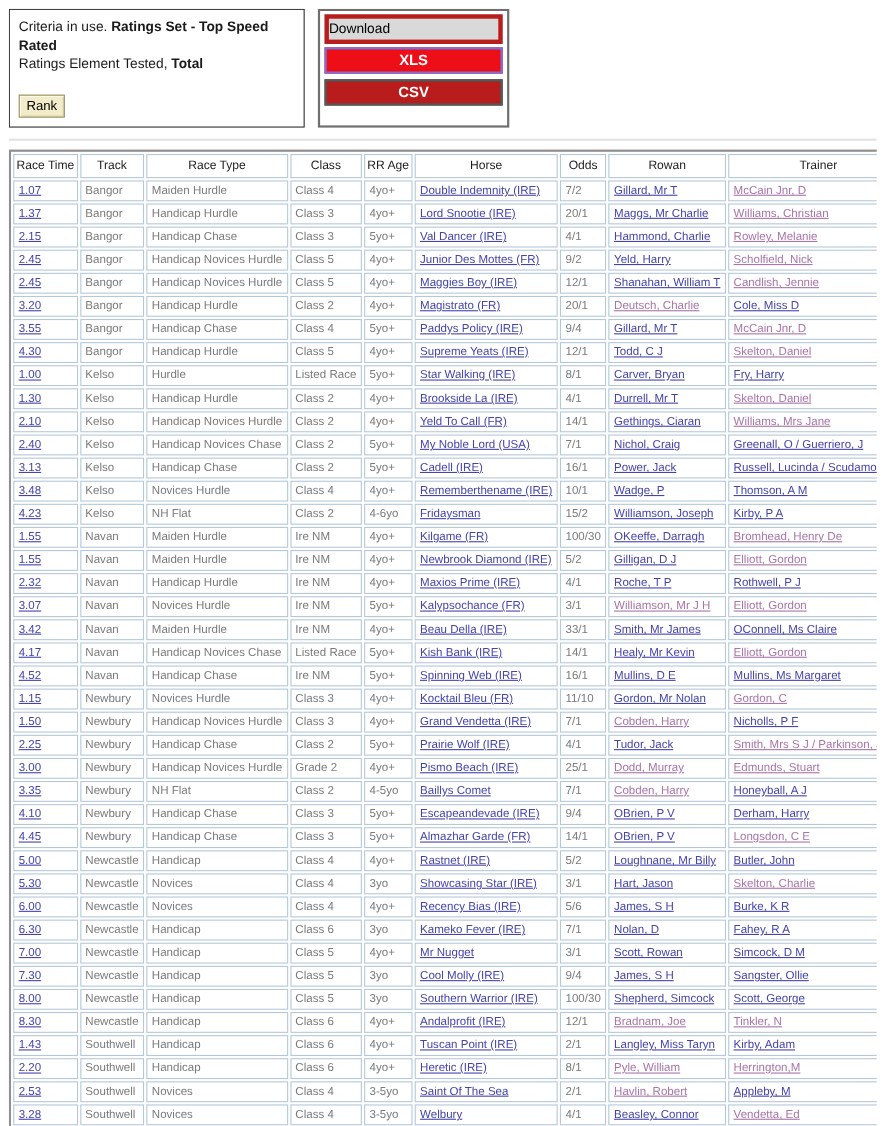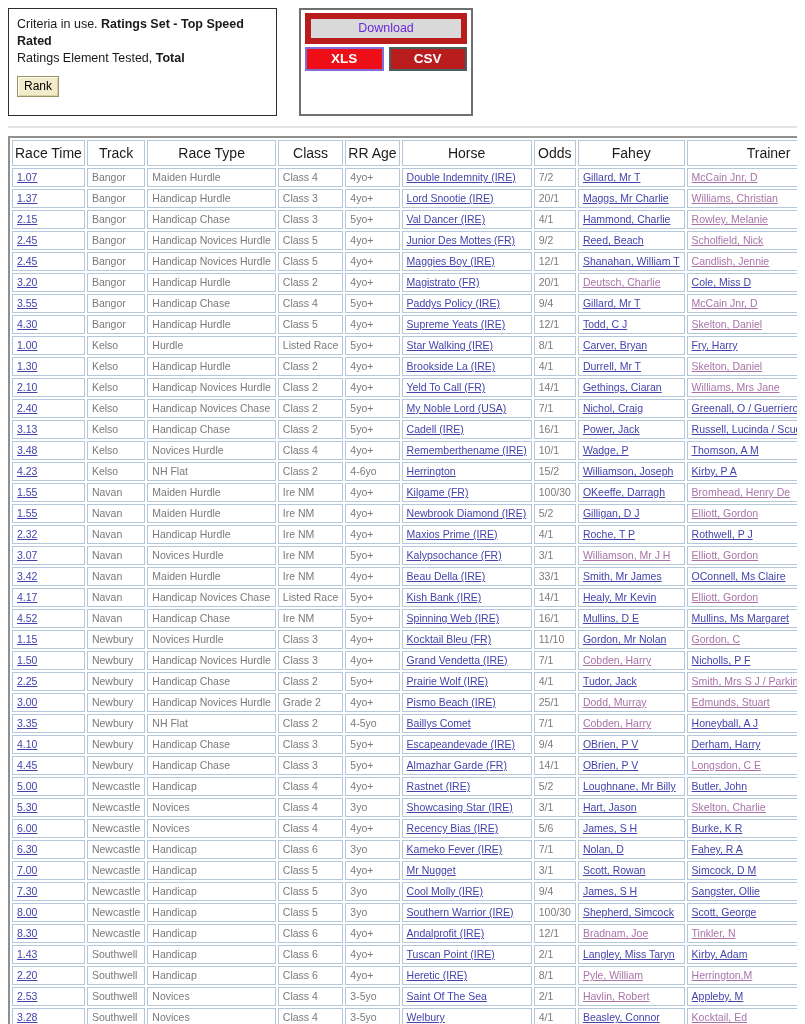--- a/index.html
+++ b/index.html
@@ -4,54 +4,53 @@
 <style>
   * { box-sizing: border-box; }
   html, body { background: #fff; }
   body {
     margin: 8px;
     width: 789px;
     font-family: "Liberation Sans", sans-serif;
     color: #1a1a1a;
   }
   
-  .topbar { display: flex; gap: 22px; align-items: stretch; }
+  .topbar { display: flex; gap: 12px; align-items: stretch; }
   .criteria-panel {
     width: 269px; height: 108px;
     border: 1px solid #2e2e2e;
     padding: 7px 8px 6px 8px;
     font-size: 12.5px; line-height: 17px;
   }
   .criteria-panel b { font-weight: bold; }
   .btn-beige {
     display: inline-block;
     background: #f2ecca;
     border: 1px solid #999166;
     box-shadow: inset 1px 1px 0 #fffdf2, inset -1px -1px 0 #d9d0a4;
     padding: 2px 6px 3px 6px;
     font-size: 12px; color: #000;
     font-family: "Liberation Sans", sans-serif;
     cursor: pointer;
   }
-  .rank-row { margin-top: 9px; }
+  .rank-row { margin-top: 19px; }
   .clear-row { margin-top: 5px; display: flex; gap: 3px; }
   .download-panel {
     width: 174px; height: 108px;
     border: 2px solid #6f6f6f;
     padding: 3px 4px;
   }
   .download-header {
     background: #d9d9d9;
-    border: 6px solid #b91c1c;
-    text-align: center;
+    border: 4px solid #b91c1c;
     font-size: 12.5px;
     padding: 2px 0 3px 0;
-    color: #6d28d9;
-  }
-  .download-buttons { display: flex; gap: 5px; margin-top: 3px; }
+    color: #000000;
+  }
+  .download-buttons { display: flex; gap: 5px; margin-top: 3px; flex-direction: column; }
   .btn-dl {
     flex: 1;
     color: #fff; font-weight: bold;
     text-align: center; font-size: 13.5px;
     padding: 2px 0 3px 0;
     cursor: pointer;
     font-family: "Liberation Sans", sans-serif;
   }
   .btn-xls { background: #ee0e18; border: 2px solid #7f6fd4; }
   .btn-csv { background: #b91c1c; border: 2px solid #45605f; }
@@ -62,21 +61,21 @@
     border-collapse: separate;
     border-spacing: 2px;
     border: 2px solid #8f8f8f;
     width: 789px;
     table-layout: auto;
   }
   table.race th {
     border: 1px solid #b5c8d9;
     color: #1c1c1c;
     font-weight: normal;
-    font-size: 14px;
+    font-size: 11px;
     padding: 4px 2px;
     text-align: center;
     white-space: nowrap;
   }
   table.race td {
     border: 1px solid #b5c8d9;
     color: #7a7a7a;
     font-size: 10.5px;
     padding: 2px 4px 3px 4px;
     text-align: left;
@@ -122,21 +121,21 @@
   </colgroup>
   <thead>
     <tr>
         <th>Race Time</th>
         <th>Track</th>
         <th>Race Type</th>
         <th>Class</th>
         <th>RR Age</th>
         <th>Horse</th>
         <th>Odds</th>
-        <th>Fahey</th>
+        <th>Rowan</th>
         <th>Trainer</th>
       </tr>
   </thead>
   <tbody>
       <tr>
         <td><a href="#" class="lnk">1.07</a></td>
         <td>Bangor</td>
         <td>Maiden Hurdle</td>
         <td>Class 4</td>
         <td>4yo+</td>
@@ -168,21 +167,21 @@
         <td><a href="#" class="lnk visited">Rowley, Melanie</a></td>
       </tr>
       <tr>
         <td><a href="#" class="lnk">2.45</a></td>
         <td>Bangor</td>
         <td>Handicap Novices Hurdle</td>
         <td>Class 5</td>
         <td>4yo+</td>
         <td><a href="#" class="lnk">Junior Des Mottes (FR)</a></td>
         <td>9/2</td>
-        <td><a href="#" class="lnk">Reed, Beach</a></td>
+        <td><a href="#" class="lnk">Yeld, Harry</a></td>
         <td><a href="#" class="lnk visited">Scholfield, Nick</a></td>
       </tr>
       <tr>
         <td><a href="#" class="lnk">2.45</a></td>
         <td>Bangor</td>
         <td>Handicap Novices Hurdle</td>
         <td>Class 5</td>
         <td>4yo+</td>
         <td><a href="#" class="lnk">Maggies Boy (IRE)</a></td>
         <td>12/1</td>
@@ -287,21 +286,21 @@
         <td>10/1</td>
         <td><a href="#" class="lnk">Wadge, P</a></td>
         <td><a href="#" class="lnk">Thomson, A M</a></td>
       </tr>
       <tr>
         <td><a href="#" class="lnk">4.23</a></td>
         <td>Kelso</td>
         <td>NH Flat</td>
         <td>Class 2</td>
         <td>4-6yo</td>
-        <td><a href="#" class="lnk">Herrington</a></td>
+        <td><a href="#" class="lnk">Fridaysman</a></td>
         <td>15/2</td>
         <td><a href="#" class="lnk">Williamson, Joseph</a></td>
         <td><a href="#" class="lnk">Kirby, P A</a></td>
       </tr>
       <tr>
         <td><a href="#" class="lnk">1.55</a></td>
         <td>Navan</td>
         <td>Maiden Hurdle</td>
         <td>Ire NM</td>
         <td>4yo+</td>
@@ -576,16 +575,16 @@
       </tr>
       <tr>
         <td><a href="#" class="lnk">3.28</a></td>
         <td>Southwell</td>
         <td>Novices</td>
         <td>Class 4</td>
         <td>3-5yo</td>
         <td><a href="#" class="lnk">Welbury</a></td>
         <td>4/1</td>
         <td><a href="#" class="lnk">Beasley, Connor</a></td>
-        <td><a href="#" class="lnk visited">Kocktail, Ed</a></td>
+        <td><a href="#" class="lnk visited">Vendetta, Ed</a></td>
       </tr>
     </tbody>
 </table>
 
 </body></html>

